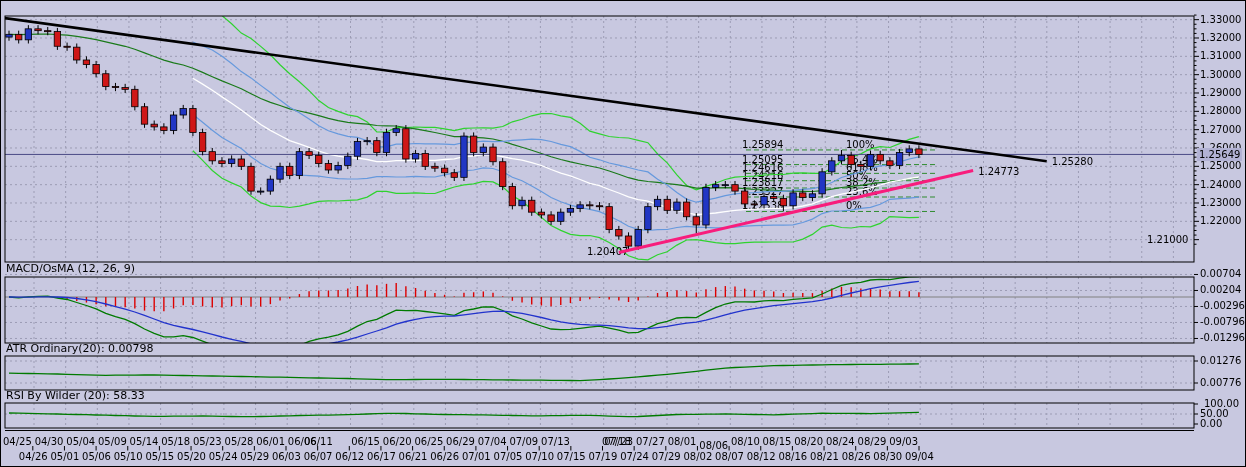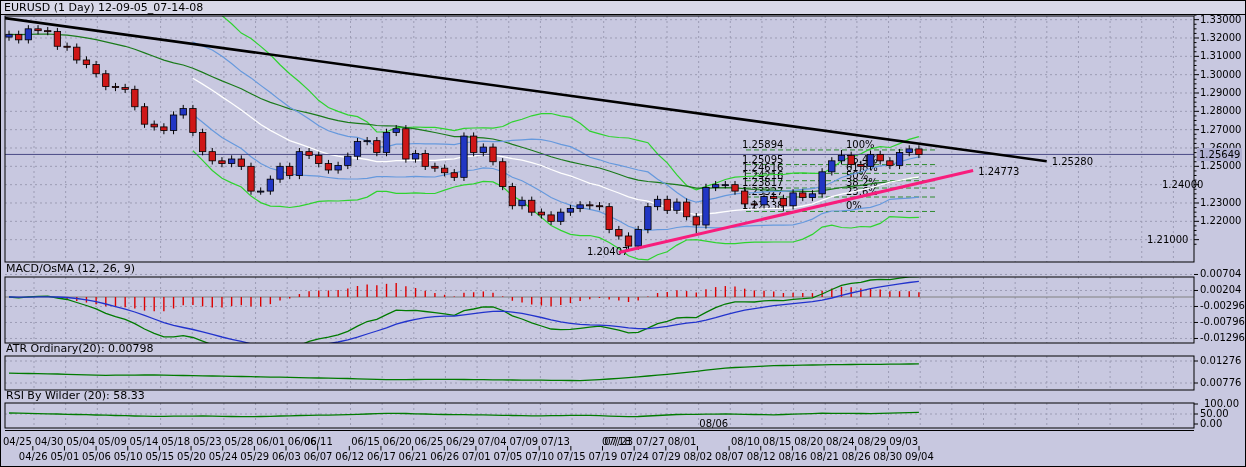--- a/index.html
+++ b/index.html
@@ -631,40 +631,37 @@
         <line x1="1193" y1="321.472" x2="1197" y2="321.472" stroke="#000" stroke-width="1"></line>
         <line x1="1193" y1="337.472" x2="1197" y2="337.472" stroke="#000" stroke-width="1"></line>
         <line x1="1193" y1="360" x2="1197" y2="360" stroke="#000" stroke-width="1"></line>
         <line x1="1193" y1="382" x2="1197" y2="382" stroke="#000" stroke-width="1"></line>
         <line x1="1193" y1="403" x2="1197" y2="403" stroke="#000" stroke-width="1"></line>
         <line x1="1193" y1="413" x2="1197" y2="413" stroke="#000" stroke-width="1"></line>
         <line x1="1193" y1="423" x2="1197" y2="423" stroke="#000" stroke-width="1"></line>
       </g>
   </svg>
 
-  <div id="titlebar" style="background: rgb(216, 216, 232);">
-    <span>EURUSD (1 Day) 12-09-05_07-14-08</span>
-  </div>
 
   <div id="labels-layer">
     <div class="panel-title" id="t-macd" style="left:5px;top:262px;">MACD/OsMA (12, 26, 9)</div>
     <div class="panel-title" id="t-atr" style="left:5px;top:342px;">ATR Ordinary(20): 0.00798</div>
     <div class="panel-title" id="t-rsi" style="left:5px;top:389px;">RSI By Wilder (20): 58.33</div>
 
     <div id="price-axis-labels">
         <div class="tick-label" style="left: 1199px; top: 12.6666px;">1.33000</div>
         <div class="tick-label" style="left: 1199px; top: 30.9996px;">1.32000</div>
         <div class="tick-label" style="left: 1199px; top: 49.3326px;">1.31000</div>
         <div class="tick-label" style="left: 1199px; top: 67.6656px;">1.30000</div>
         <div class="tick-label" style="left: 1199px; top: 85.9986px;">1.29000</div>
         <div class="tick-label" style="left: 1199px; top: 104.332px;">1.28000</div>
         <div class="tick-label" style="left: 1199px; top: 122.665px;">1.27000</div>
         <div class="tick-label" style="left: 1199px; top: 140.998px;">1.26000</div>
         <div class="tick-label" style="left: 1199px; top: 159.331px;">1.25000</div>
-        <div class="tick-label" style="left: 1161px; top: 177.664px;">1.24000</div>
+        <div class="tick-label" style="left: 1199px; top: 177.664px;">1.24000</div>
         <div class="tick-label" style="left: 1199px; top: 195.997px;">1.23000</div>
         <div class="tick-label" style="left: 1199px; top: 214.33px;">1.22000</div>
         <div class="tick-label" style="left: 1146px; top: 232.663px;">1.21000</div>
       </div>
     <div id="indicator-axis-labels">
         <div class="tick-label" style="left: 1199px; top: 267.472px;">0.00704</div>
         <div class="tick-label" style="left: 1199px; top: 283.472px;">0.00204</div>
         <div class="tick-label" style="left: 1199px; top: 299.472px;">-0.00296</div>
         <div class="tick-label" style="left: 1199px; top: 315.472px;">-0.00796</div>
         <div class="tick-label" style="left: 1199px; top: 331.472px;">-0.01296</div>
@@ -690,21 +687,21 @@
         <div class="date-label" style="left: 381.8px; top: 435px;">06/20</div>
         <div class="date-label" style="left: 413.45px; top: 435px;">06/25</div>
         <div class="date-label" style="left: 445.1px; top: 435px;">06/29</div>
         <div class="date-label" style="left: 476.75px; top: 435px;">07/04</div>
         <div class="date-label" style="left: 508.4px; top: 435px;">07/09</div>
         <div class="date-label" style="left: 540.05px; top: 435px;">07/13</div>
         <div class="date-label" style="left: 601px; top: 435px;">07/18</div>
         <div class="date-label" style="left: 603.35px; top: 435px;">07/23</div>
         <div class="date-label" style="left: 635px; top: 435px;">07/27</div>
         <div class="date-label" style="left: 666.65px; top: 435px;">08/01</div>
-        <div class="date-label" style="left: 698.3px; top: 417px;">08/06</div>
+        <div class="date-label" style="left: 698.3px; top: 439px;">08/06</div>
         <div class="date-label" style="left: 729.95px; top: 435px;">08/10</div>
         <div class="date-label" style="left: 761.6px; top: 435px;">08/15</div>
         <div class="date-label" style="left: 793.25px; top: 435px;">08/20</div>
         <div class="date-label" style="left: 824.9px; top: 435px;">08/24</div>
         <div class="date-label" style="left: 856.55px; top: 435px;">08/29</div>
         <div class="date-label" style="left: 888.2px; top: 435px;">09/03</div>
         <div class="date-label" style="left: 17.8px; top: 450px;">04/26</div>
         <div class="date-label" style="left: 49.45px; top: 450px;">05/01</div>
         <div class="date-label" style="left: 81.1px; top: 450px;">05/06</div>
         <div class="date-label" style="left: 112.75px; top: 450px;">05/10</div>

